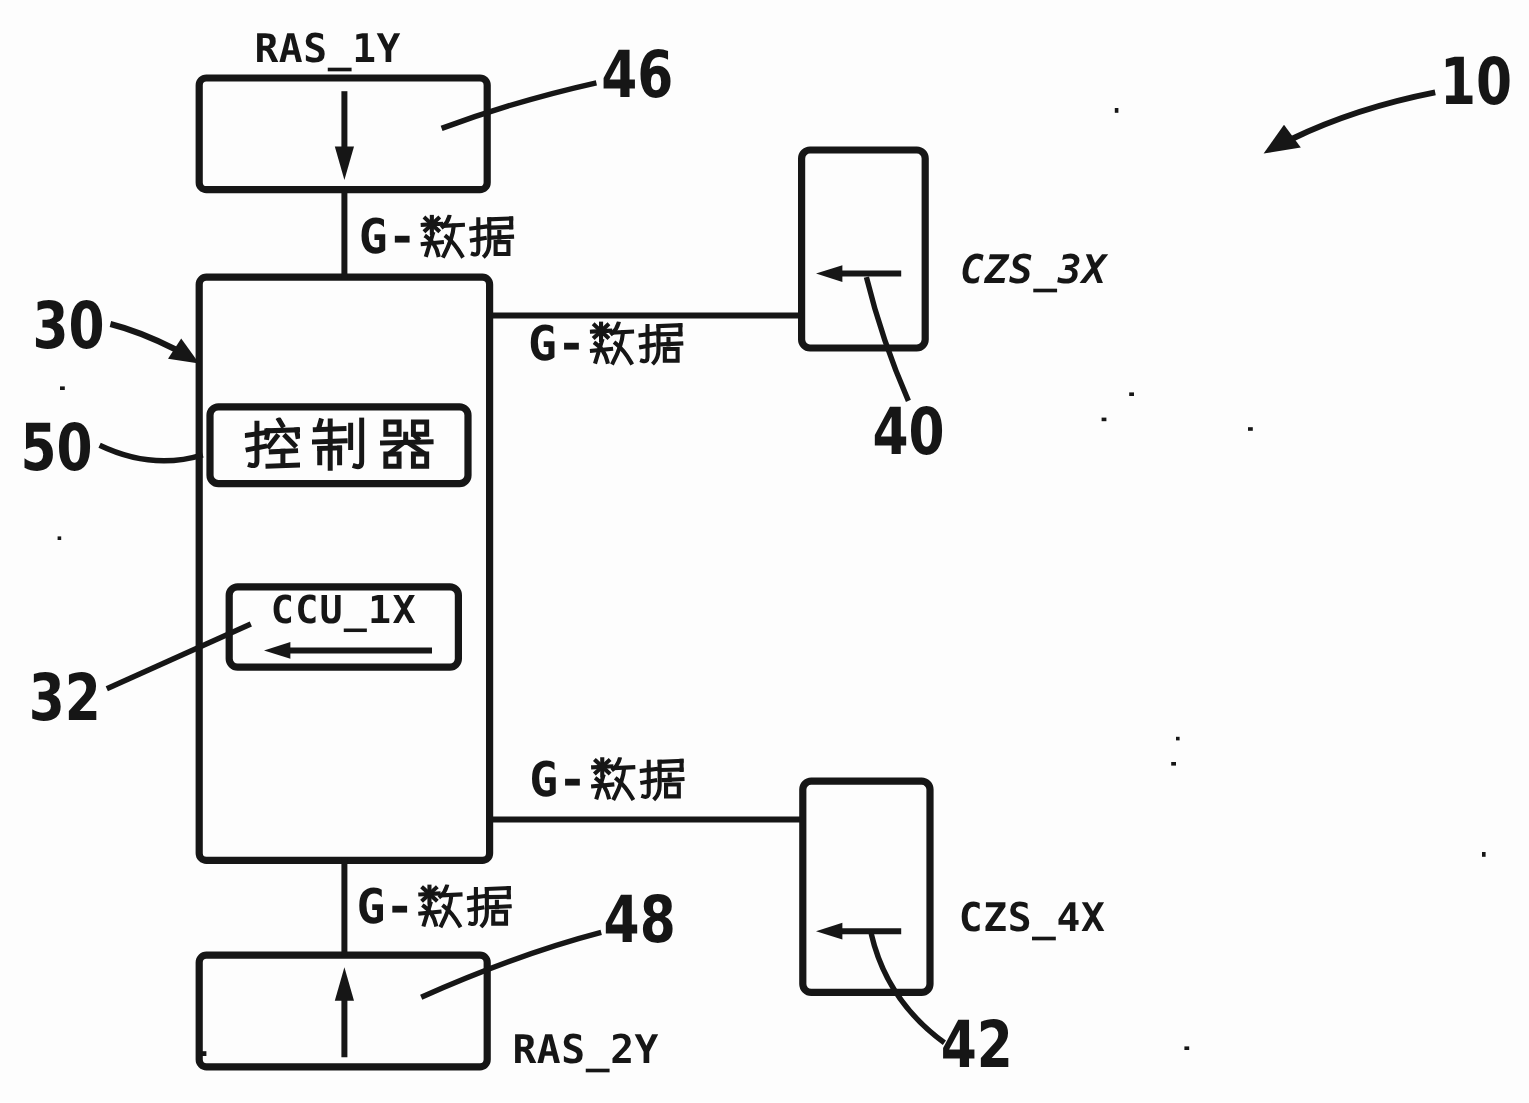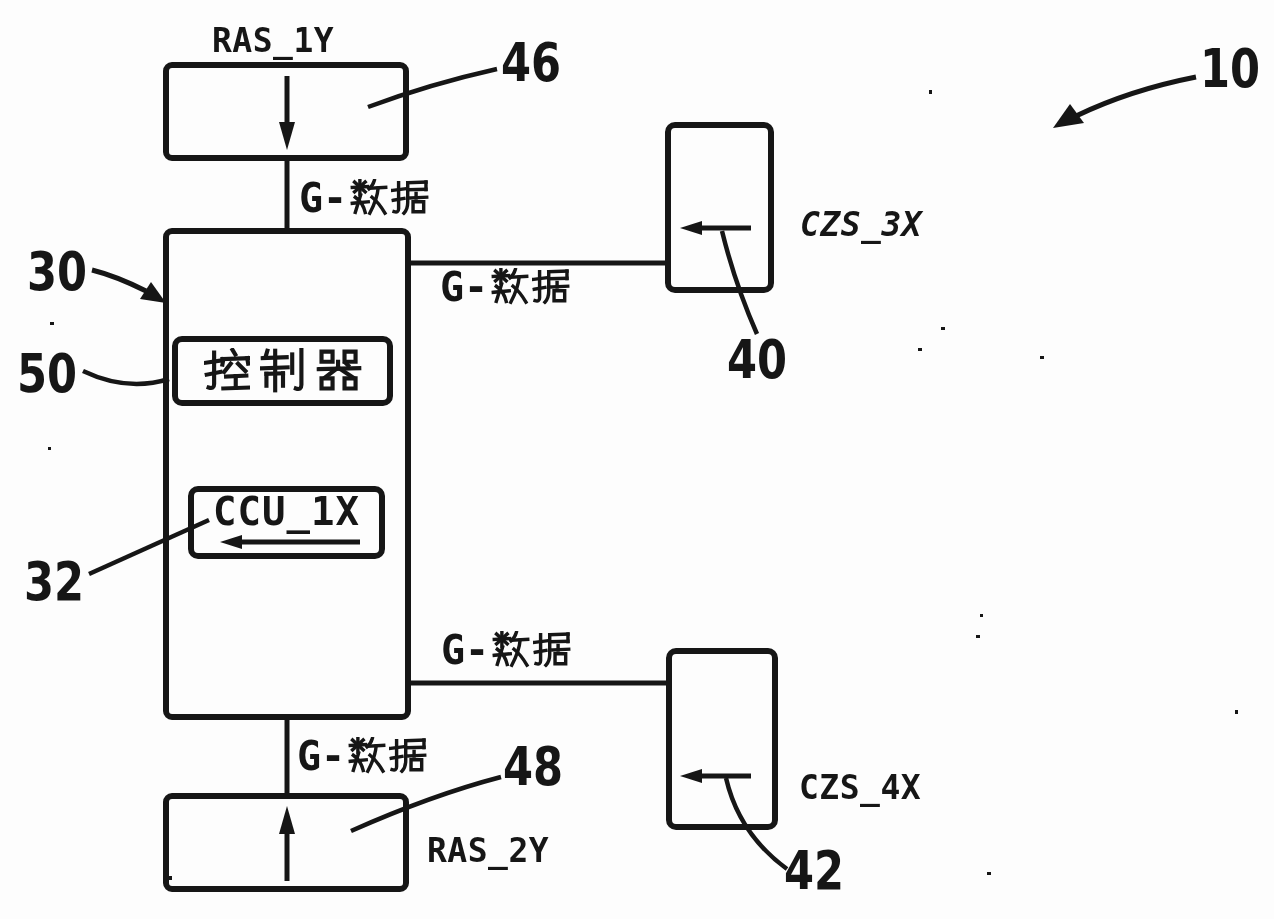--- a/index.html
+++ b/index.html
@@ -37,21 +37,21 @@
   .glyph { width:38px; height:38px; margin-left:3px; flex:0 0 auto; }
   .glyph path { fill:none; stroke:#161616; stroke-width:9; stroke-linecap:square; stroke-linejoin:miter; }
   .controller-text {
     position:absolute; left:172px; top:336px; width:221px; height:70px;
     display:flex; align-items:center; justify-content:center; z-index:6;
   }
   .controller-text .glyph { width:46px; height:46px; margin:0 5px; }
   .ccu-text {
     position:absolute; left:188px; top:492px; width:197px; text-align:center;
     font-family:"DejaVu Sans Mono", monospace; font-weight:bold;
-    font-size:39px; line-height:1; letter-spacing:1px; z-index:6;
+    font-size:32px; line-height:1; letter-spacing:1px; z-index:6;
   }
 </style>
 </head>
 <body>
 
 <div class="page">
 
   <div class="box" style="left:163px; top:62px;  width:246px; height:99px;"></div>
   <div class="box" style="left:163px; top:228px; width:248px; height:492px;"></div>
   <div class="box inner-box" style="left:172px; top:336px; width:221px; height:70px;"></div>
@@ -113,22 +113,22 @@
       <rect x="50" y="322" width="4" height="3"></rect>
       <rect x="987" y="872" width="4" height="3"></rect>
       <rect x="1235" y="710" width="3" height="4"></rect>
       <rect x="929" y="90" width="3" height="4"></rect>
       <rect x="48" y="447" width="3" height="3"></rect>
     </g>
   </svg>
 
   <div class="txt sig-label" style="left:212px; top:24px;">RAS_1Y</div>
   <div class="txt sig-label" style="left:800px; top:208px;font-style:italic;">CZS_3X</div>
-  <div class="txt sig-label" style="left:799px; top:771px;">CZS_4X</div>
-  <div class="txt sig-label" style="left:427px; top:834px;">RAS_2Y</div>
+  <div class="txt sig-label" style="left:799px; top:748px;">CZS_4X</div>
+  <div class="txt sig-label" style="left:427px; top:858px;">RAS_2Y</div>
   <div class="ccu-text">CCU_1X</div>
   <div class="controller-text">
       <svg viewBox="0 0 100 100" class="glyph">
         <path d="M22 10 L22 78 Q22 90 10 86"></path>
         <path d="M4 32 L38 27"></path>
         <path d="M6 58 L36 52"></path>
         <path d="M62 4 L68 14"></path>
         <path d="M40 24 L96 22"></path>
         <path d="M42 24 L40 36"></path>
         <path d="M94 22 L96 34"></path>

